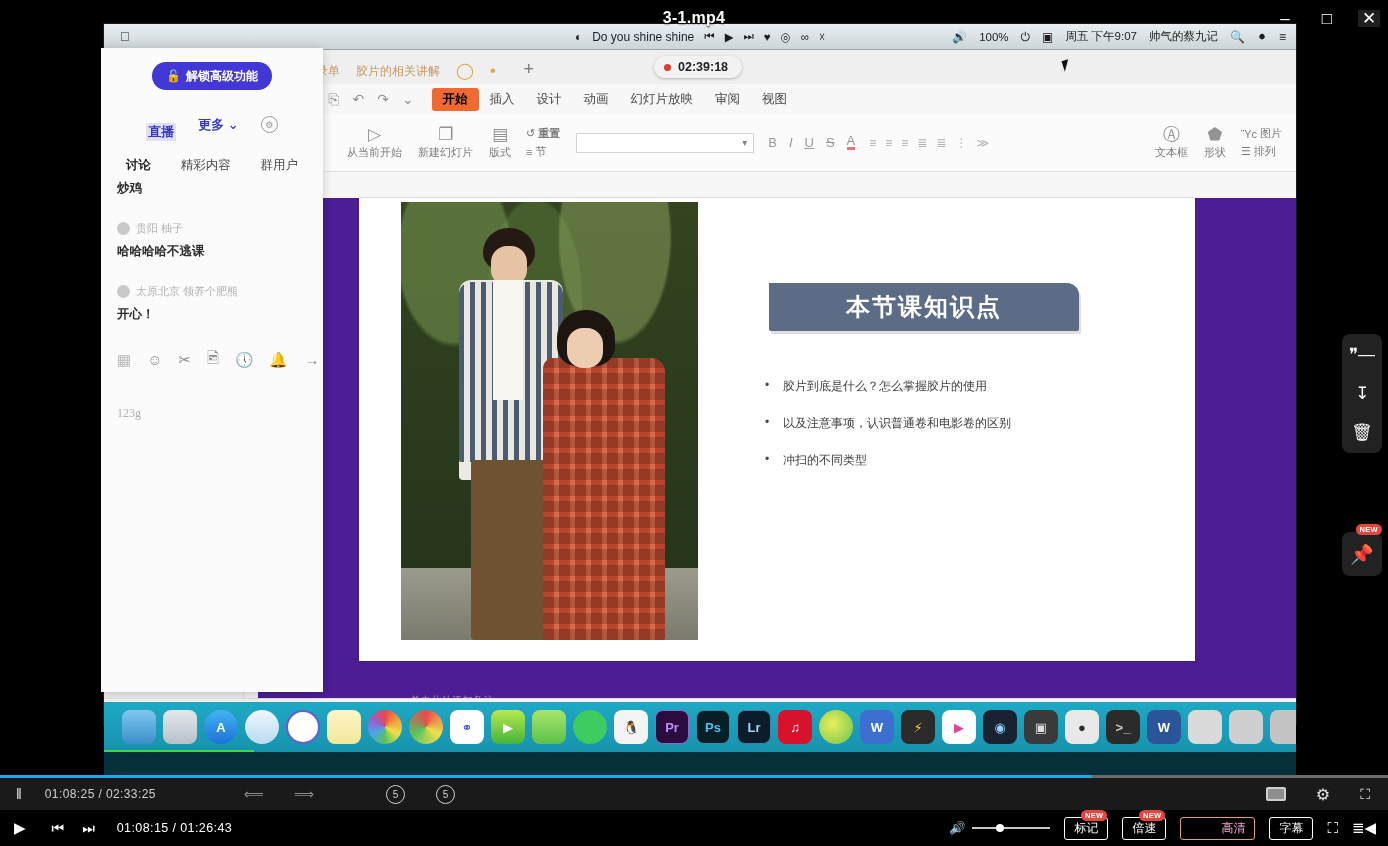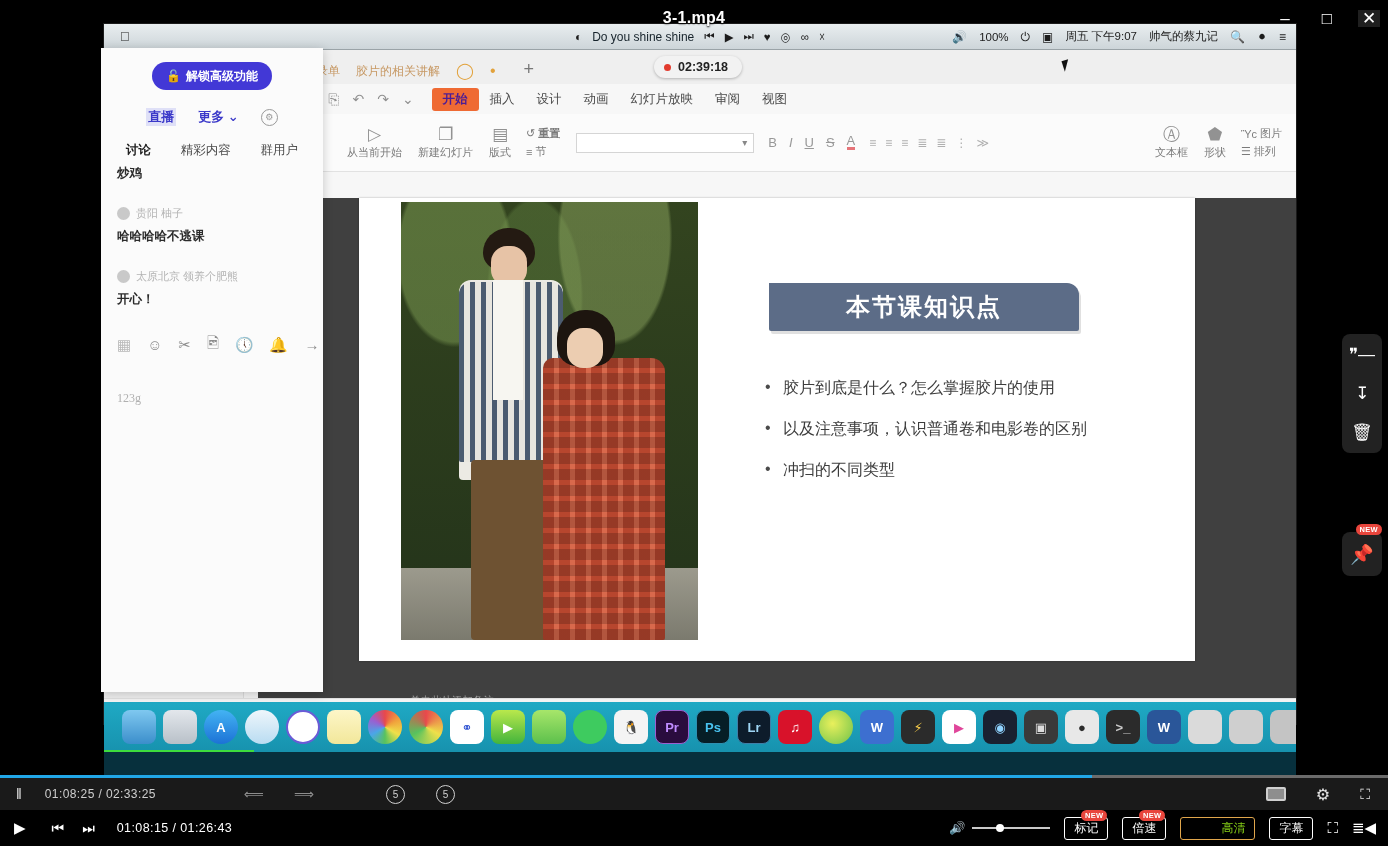--- a/index.html
+++ b/index.html
@@ -56,21 +56,21 @@
   .wps-tabs .doc-tab { opacity: .85; }
   .wps-tabs .dot { color: #e2a23c; font-size: 16px; }
   .wps-tabs .plus { color: #777; font-size: 18px; margin-left: 12px; }
 
   .ribbon-tabs {
     height: 30px; display: flex; align-items: center; gap: 0;
     padding-left: 200px; background: #f7f7f7; font-size: 12.5px; color: #4a4a4a;
   }
   .qat { display: flex; align-items: center; gap: 13px; margin-right: 18px; color: #6e6e6e; font-size: 14px; opacity: .75; }
   .ribbon-tabs .rtab { padding: 3px 11px; border-radius: 3px; }
-  .ribbon-tabs .rtab.active { background: #ef6a33; color: #4c1d95; font-weight: bold; }
+  .ribbon-tabs .rtab.active { background: #ef6a33; color: #000000; font-weight: bold; }
 
   .ribbon-body {
     height: 58px; background: #fbfbfb; display: flex; align-items: center;
     padding-left: 236px; gap: 2px; border-bottom: 1px solid #e2e2e2; position: relative;
   }
   .rgrp { display: flex; flex-direction: column; align-items: center; gap: 1px; padding: 0 7px; }
   .rgrp .gi { font-size: 17px; color: #666; opacity: .7; line-height: 18px; }
   .rgrp .gl { font-size: 11px; color: #5a5a5a; opacity: .8; white-space: nowrap; }
   .rgrp2 { display: flex; flex-direction: column; justify-content: center; gap: 3px; padding: 0 6px; }
   .rgrp2 .r2 { font-size: 11px; color: #5a5a5a; opacity: .8; display: flex; align-items: center; gap: 3px; white-space: nowrap; }
@@ -107,21 +107,21 @@
   .t-line { height:2px; background:#cfcfcf; margin:4px 6px; }
   .t-line.s { width: 50%; }
   .t-photo3 { position:absolute; left:6px; bottom:4px; width:58px; height:30px;
     background: linear-gradient(120deg,#3a2a1c,#8a5a2a 60%,#2b1f15); }
 
   .scrollcol { width: 14px; background: #f3f3f3; position: relative; }
   .scrollcol .sbar { position: absolute; left: 3px; top: 190px; width: 8px; height: 46px; background: #c4c4c4; border-radius: 4px; }
   .scrollcol .up, .scrollcol .dn { position: absolute; left: 3px; font-size: 8px; color: #9a9a9a; }
   .scrollcol .up { top: 4px; } .scrollcol .dn { bottom: 4px; }
 
-  .slidearea { flex: 1; background: #404040; position: relative; display: flex; align-items: flex-start; justify-content: center; padding-top: 0; }
+  .slidearea { flex: 1; background: #4c1d95; position: relative; display: flex; align-items: flex-start; justify-content: center; padding-top: 0; }
   .slide { width: 836px; height: 463px; background: #fff; position: relative; box-shadow: 0 0 2px rgba(0,0,0,.3); overflow: hidden; }
   .slide-photo {
     position: absolute; left: 42px; top: 4px; width: 297px; height: 438px;
     background: linear-gradient(#2f3d22,#47562c 30%,#23301a 70%,#5a5a4a);
     overflow: hidden;
   }
   .sp-trees { position:absolute; inset:0;
     background:
       radial-gradient(ellipse at 18% 12%, rgba(120,150,80,.55) 16%, transparent 17%),
       radial-gradient(ellipse at 72% 8%, rgba(140,165,95,.5) 18%, transparent 19%),
@@ -146,21 +146,21 @@
   .sp-wall { position:absolute; left:0; bottom:0; width:100%; height:72px; background:linear-gradient(#9c9a8d,#7b7a6e); }
 
   .slide-title {
     position: absolute; left: 410px; top: 85px; width: 310px; height: 48px;
     background: #5c6c87; color: #fff; font-size: 24px; font-weight: bold;
     display: flex; align-items: center; justify-content: center; letter-spacing: 2px;
     border-radius: 0 12px 2px 2px; box-shadow: 2px 3px 0 rgba(0,0,0,.12);
   }
   .slide-bullets { position: absolute; left: 406px; top: 180px; width: 400px; }
   .slide-bullets li {
-    list-style: none; font-size: 16px; color: #3d3d3d; margin-bottom: 20px;
+    list-style: none; font-size: 12px; color: #3d3d3d; margin-bottom: 20px;
     padding-left: 18px; position: relative; white-space: nowrap;
   }
   .slide-bullets li::before { content: "•"; position: absolute; left: 0; color: #4a4a4a; }
 
   .notes { position: absolute; left: 152px; bottom: 16px; font-size: 10.5px; color: #9a9a9a; }
 
   
   .ppt-status {
     position: absolute; left: 0; bottom: 0; width: 1192px; height: 26px;
     background: #f3f3f3; border-top: 1px solid #e0e0e0; display: flex; align-items: center;
@@ -208,21 +208,21 @@
   .chat {
     position: absolute; left: 101px; top: 48px; width: 222px; height: 644px;
     background: #fbfbfb; z-index: 40; box-shadow: 0 2px 10px rgba(0,0,0,.2); overflow: hidden;
   }
   .unlock {
     margin: 14px auto 0; width: 120px; height: 28px; background: #4238d6; color: #fff;
     border-radius: 15px; display: flex; align-items: center; justify-content: center; gap: 5px;
     font-size: 12px; font-weight: bold;
   }
   .chat-top { display: flex; align-items: center; justify-content: center; gap: 22px; margin-top: 18px; font-size: 13px; }
-  .chat-top .live { color: #3b39c9; font-weight: bold; background: #dfe0f7; padding: 0 2px; }
+  .chat-top .live { color: #3b39c9; font-weight: bold; background: #dfe0f7; padding: 0 2px; margin-top: 15px; }
   .chat-top .more { color: #3b39c9; font-weight: bold; }
   .chat-top .gear { width: 17px; height: 17px; border-radius: 50%; border: 1px solid #999; display:flex; align-items:center; justify-content:center; font-size:9px; color:#999; }
   .chat-tabs { display: flex; justify-content: space-around; margin-top: 16px; font-size: 12.5px; color: #4a4a4a; padding: 0 10px; }
   .chat-tabs .ct.active { color: #222; font-weight: bold; }
   .chat-msgs { margin-top: 12px; padding: 0 16px; }
   .msg { margin-bottom: 24px; }
   .msg .who { display: flex; align-items: center; gap: 6px; font-size: 11px; color: #b3b3b3; margin-bottom: 7px; }
   .msg .av { width: 13px; height: 13px; border-radius: 50%; background: #c9c9c9; flex: 0 0 13px; }
   .msg .av.purple { background: #6a2b8a; }
   .msg .txt { font-size: 12.5px; color: #2b2b2b; font-weight: bold; }
@@ -270,21 +270,21 @@
   }
   .pl-ic { font-size: 14px; color: #fff; }
   .pl-play { margin-left: 14px; font-size: 15px; }
   .pl-prev { margin-left: 26px; } .pl-next { margin-left: 18px; }
   .pl-time { margin-left: 22px; font-size: 12.5px; letter-spacing: .4px; }
   .pl-right { margin-left: auto; display: flex; align-items: center; gap: 14px; margin-right: 12px; }
   .vol { display: flex; align-items: center; gap: 8px; }
   .vol .trk { width: 78px; height: 2px; background: #c9c9c9; position: relative; }
   .vol .knb { position: absolute; left: 24px; top: -3px; width: 8px; height: 8px; border-radius: 50%; background: #fff; }
   .chip { border: 1px solid #fff; border-radius: 3px; padding: 2px 9px; font-size: 12px; position: relative; }
-  .chip.hd { border-color: #e0a64c; color: #84cc16; padding-left: 40px; }
+  .chip.hd { border-color: #e0a64c; color: #f9a8d4; padding-left: 40px; }
   .sq-ic { font-size: 15px; }
 </style>
 </head>
 <body>
 
 <div id="root">
 
   <div class="stage">
 
     <div class="macscreen">

